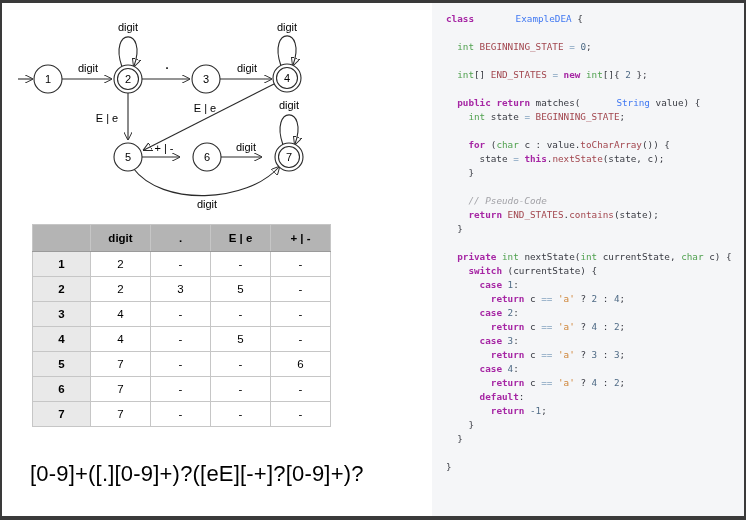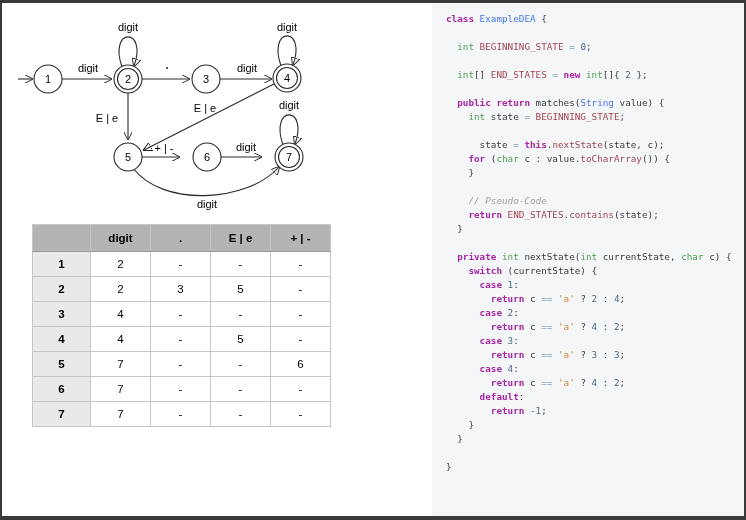--- a/index.html
+++ b/index.html
@@ -38,21 +38,21 @@
   .code-panel {
     position:absolute; left:430px; top:0; right:0; bottom:0;
     background:#f5f6f8; padding:9px 6px 6px 14px; overflow:hidden;
   }
   .code-line {
     font-family:"DejaVu Sans Mono","Liberation Mono", monospace;
     font-size:9.3px; line-height:14px; white-space:pre; color:#383a42;
   }
   .tok-k { color:#a626a4; font-weight:600;margin-top:12px; }
   .tok-t { color:#50a14f; font-weight:400; }
-  .tok-cl { color:#4078f2; }
+  .tok-cl { color:#4078f2;margin-left:36px; }
   .tok-m { color:#a2464e; }
   .tok-s { color:#cf8537; }
   .tok-n { color:#4e6a85; }
   .tok-o { color:#87a5c0; }
   .tok-c { color:#a3a3a8; font-style:italic;margin-top:32px; }
 </style>
 </head>
 <body>
 
 <div class="screen">
@@ -189,34 +189,35 @@
         <tr>
           <th>7</th>
           <td>7</td>
           <td>-</td>
           <td>-</td>
           <td>-</td>
         </tr>
       </tbody>
   </table>
 
+  <div class="regex">[0-9]+([.][0-9]+)?([eE][-+]?[0-9]+)?</div>
 
   <div class="code-panel">
     <div>
         <div class="code-line"><span class="tok-k">class</span><span> </span><span class="tok-cl">ExampleDEA</span><span> {</span></div>
         <div class="code-line">&nbsp;</div>
         <div class="code-line"><span>  </span><span class="tok-t">int</span><span> </span><span class="tok-m">BEGINNING_STATE</span><span> </span><span class="tok-o">=</span><span> </span><span class="tok-n">0</span><span>;</span></div>
         <div class="code-line">&nbsp;</div>
         <div class="code-line"><span>  </span><span class="tok-t">int</span><span>[] </span><span class="tok-m">END_STATES</span><span> </span><span class="tok-o">=</span><span> </span><span class="tok-k">new</span><span> </span><span class="tok-t">int</span><span>[]{ </span><span class="tok-n">2</span><span> };</span></div>
         <div class="code-line">&nbsp;</div>
         <div class="code-line"><span>  </span><span class="tok-k">public</span><span> </span><span class="tok-k">return</span><span> matches(</span><span class="tok-cl">String</span><span> value) {</span></div>
         <div class="code-line"><span>    </span><span class="tok-t">int</span><span> state </span><span class="tok-o">=</span><span> </span><span class="tok-m">BEGINNING_STATE</span><span>;</span></div>
         <div class="code-line">&nbsp;</div>
+        <div class="code-line"><span>    </span><span class="tok-k">for</span><span> (</span><span class="tok-t">char</span><span> c : value.</span><span class="tok-m">toCharArray</span><span>()) {</span></div>
         <div class="code-line"><span>      state </span><span class="tok-o">=</span><span> </span><span class="tok-k">this</span><span>.</span><span class="tok-m">nextState</span><span>(state, c);</span></div>
-        <div class="code-line"><span>    </span><span class="tok-k">for</span><span> (</span><span class="tok-t">char</span><span> c : value.</span><span class="tok-m">toCharArray</span><span>()) {</span></div>
         <div class="code-line"><span>    }</span></div>
         <div class="code-line">&nbsp;</div>
         <div class="code-line"><span>    </span><span class="tok-c">// Pseudo-Code</span></div>
         <div class="code-line"><span>    </span><span class="tok-k">return</span><span> </span><span class="tok-m">END_STATES</span><span>.</span><span class="tok-m">contains</span><span>(state);</span></div>
         <div class="code-line"><span>  }</span></div>
         <div class="code-line">&nbsp;</div>
         <div class="code-line"><span>  </span><span class="tok-k">private</span><span> </span><span class="tok-t">int</span><span> nextState(</span><span class="tok-t">int</span><span> currentState, </span><span class="tok-t">char</span><span> c) {</span></div>
         <div class="code-line"><span>    </span><span class="tok-k">switch</span><span> (currentState) {</span></div>
         <div class="code-line"><span>      </span><span class="tok-k">case</span><span> </span><span class="tok-n">1</span><span>:</span></div>
         <div class="code-line"><span>        </span><span class="tok-k">return</span><span> c </span><span class="tok-o">==</span><span> </span><span class="tok-s">'a'</span><span> ? </span><span class="tok-n">2</span><span> : </span><span class="tok-n">4</span><span>;</span></div>

